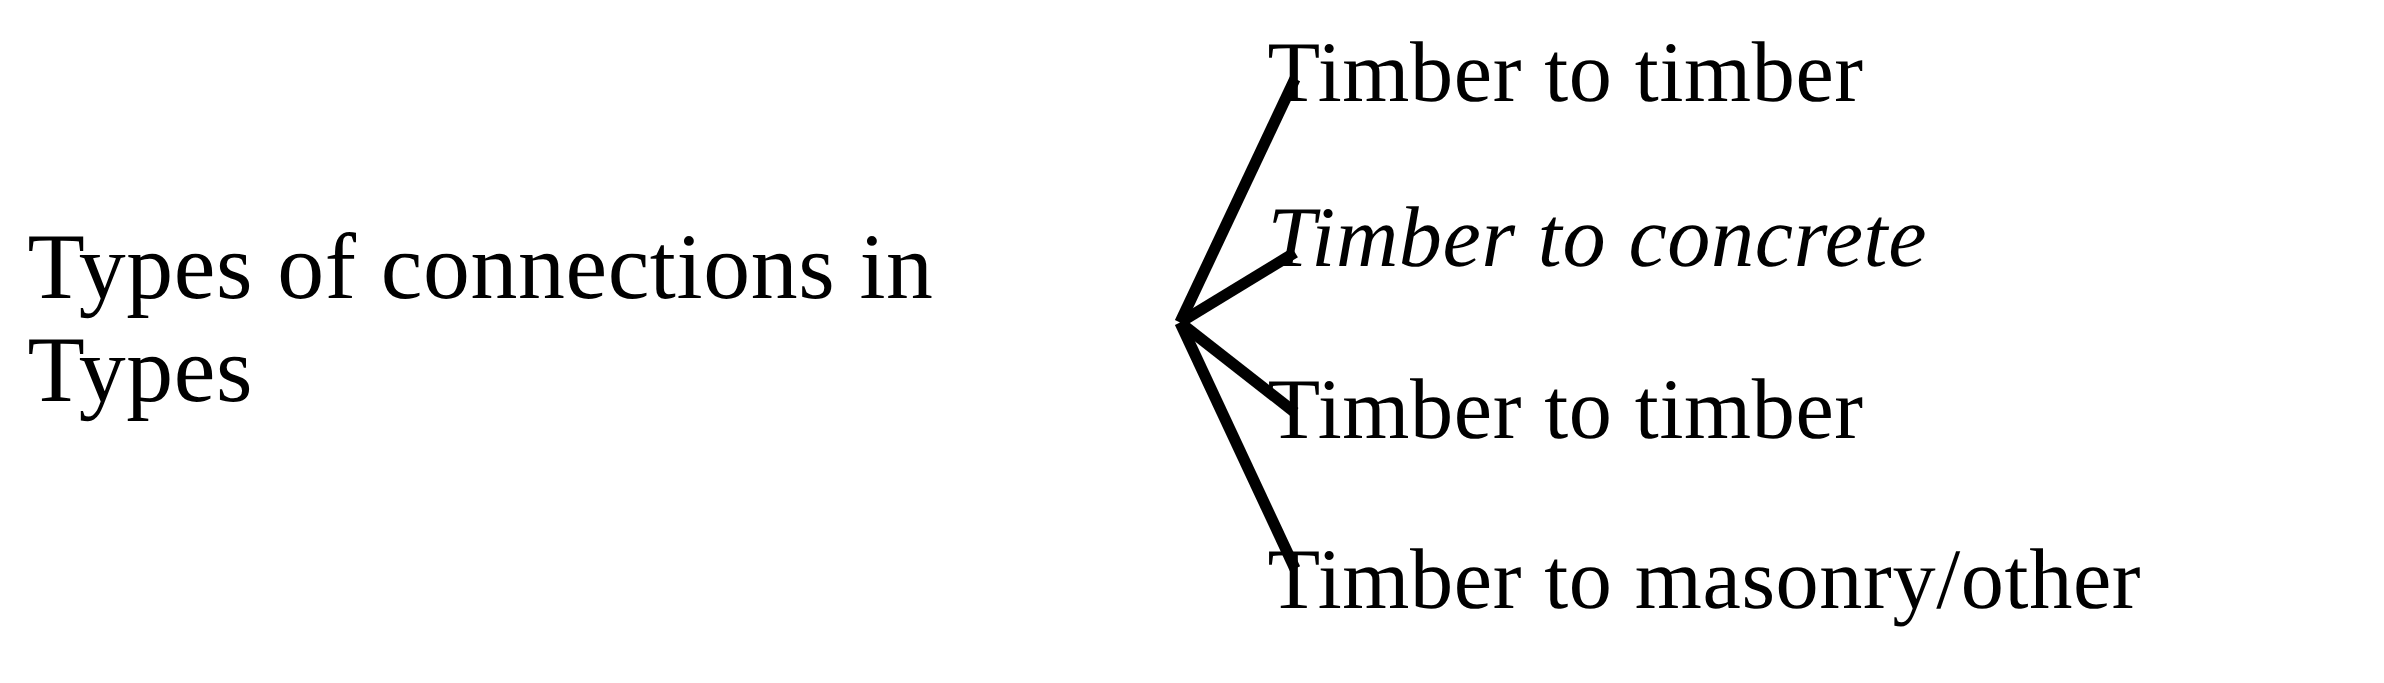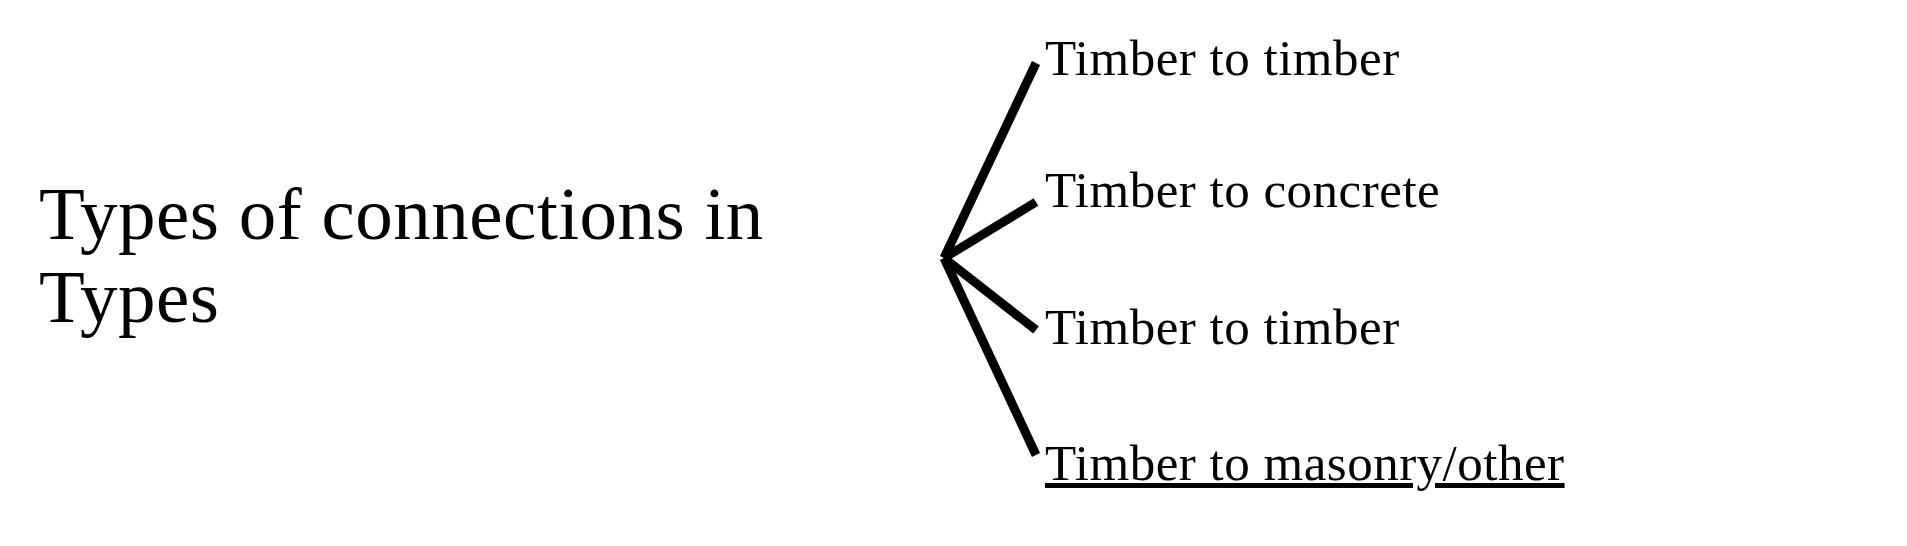--- a/index.html
+++ b/index.html
@@ -28,43 +28,43 @@
     width: 1907px;
     height: 546px;
   }
   .branch-lines line {
     stroke: #000000;
     stroke-width: 9;
     stroke-linecap: butt;
   }
   .root-label {
     position: absolute;
-    left: 39px;
+    left: 22px;
     top: 172px;
     width: 880px;
     font-size: 75px;
     line-height: 83px;
     letter-spacing: 0.5px;
   }
   .root-label .line {
     display: block;
     white-space: nowrap;
   }
   .branch-label {
     position: absolute;
-    left: 1045px;
-    font-size: 51px;
+    left: 1014px;
+    font-size: 69px;
     line-height: 75px;
     white-space: nowrap;
     letter-spacing: 0.5px;
   }
   .branch-label.b0 { top: 21px;  }
-  .branch-label.b1 { top: 153px; }
+  .branch-label.b1 { top: 153px; font-style: italic; }
   .branch-label.b2 { top: 290px; }
-  .branch-label.b3 { top: 426px; text-decoration: underline; }
+  .branch-label.b3 { top: 426px; }
 </style>
 </head>
 <body>
 
 <div class="canvas">
 
   <svg class="branch-lines" viewBox="0 0 1907 546" aria-hidden="true">
     <line x1="944" y1="258" x2="1036" y2="63"></line>
     <line x1="944" y1="258" x2="1036" y2="202"></line>
     <line x1="944" y1="258" x2="1036" y2="330"></line>

